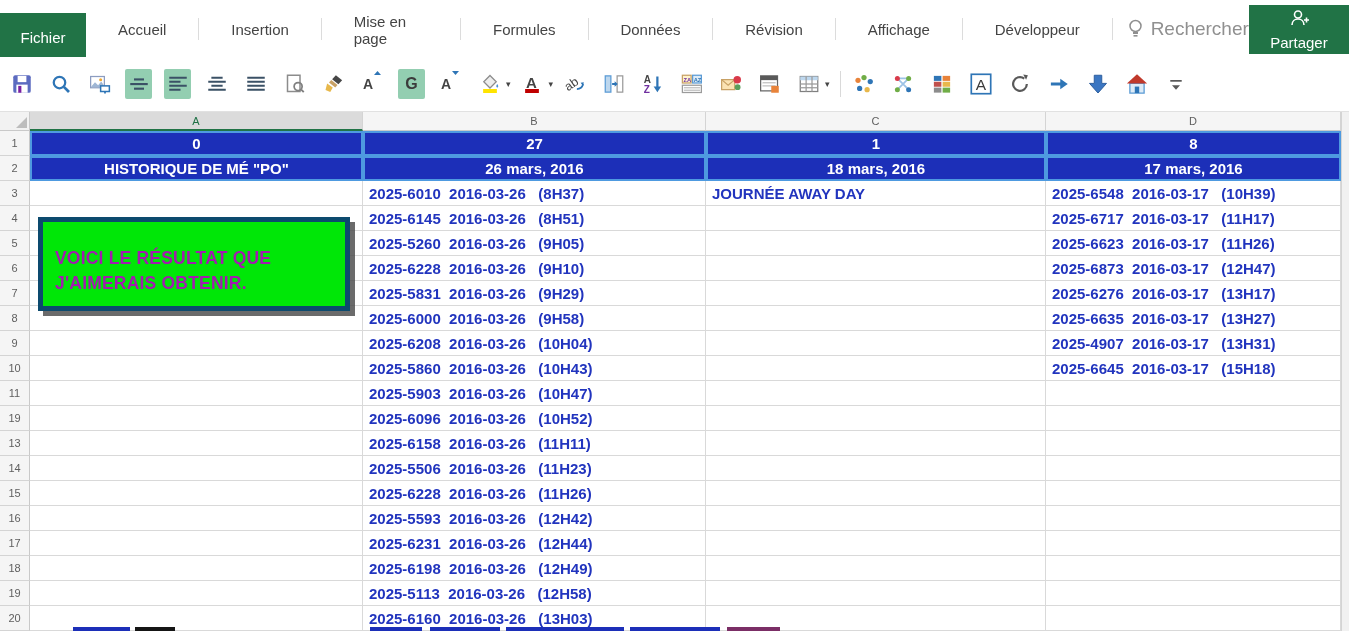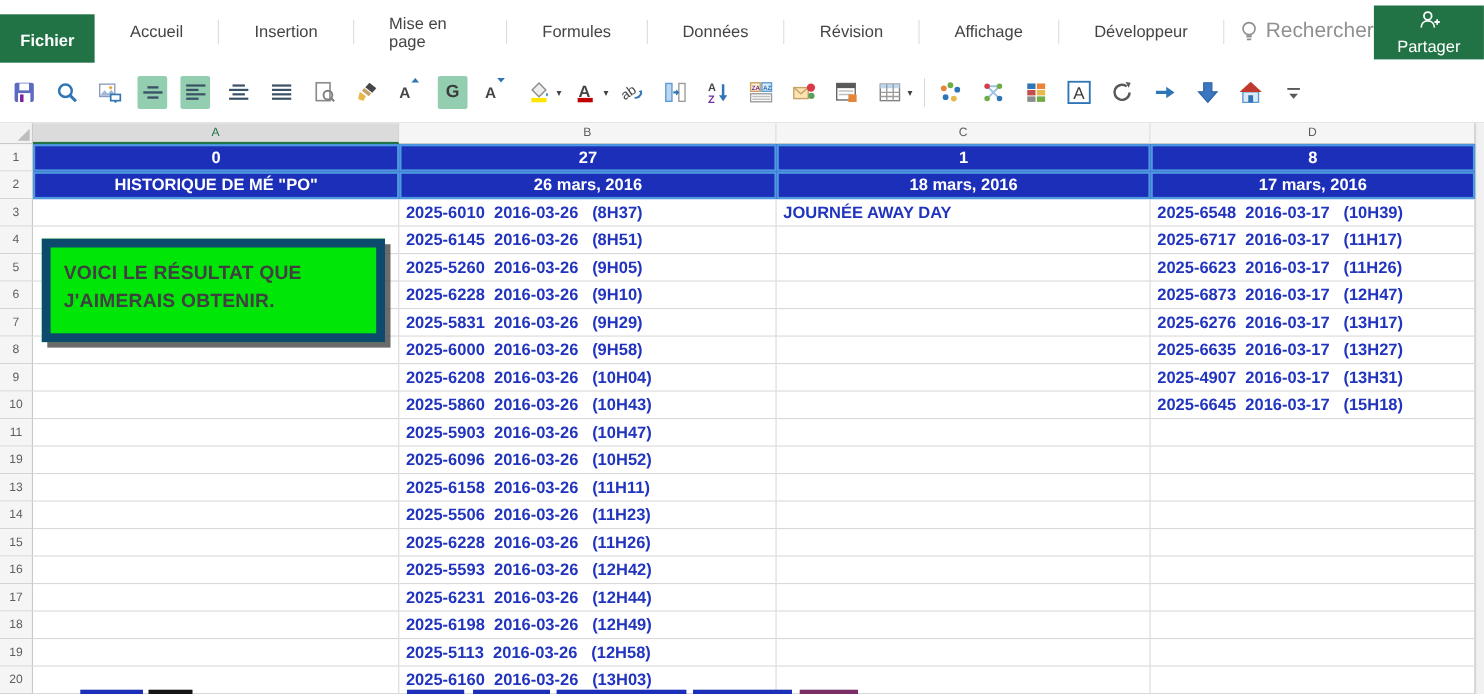--- a/index.html
+++ b/index.html
@@ -5,21 +5,21 @@
   * { margin:0; padding:0; box-sizing:border-box; }
   html,body { width:1349px; height:631px; overflow:hidden; background:#fff;
               font-family:"Liberation Sans", sans-serif; }
   body { position:relative; }
 
   
   .tabbar { position:absolute; top:0; left:0; width:1349px; height:57px;
             background:#fff; display:flex; align-items:center; }
   .file-tab { width:104px; height:49px; margin-top:18px; background:#217346; color:#fff;
               display:flex; align-items:center; justify-content:center;
-              font-size:15px; cursor:pointer;font-weight:bold; }
+              font-size:15px; cursor:pointer; }
   .tab { padding:0 32px; height:49px; margin-top:2px; display:flex; align-items:center;
          font-size:15px; color:#444; cursor:pointer; }
   .tab-sep { width:1px; height:22px; background:#DCDCDC; }
   .ribbon-search { display:flex; align-items:center; gap:7px; margin-left:14px;
                    color:#909090; font-size:19px; cursor:pointer; }
   .share-btn { margin-left:auto; width:121px; height:49px; margin-top:2px; background:#217346;
                color:#fff; font-size:15px; display:flex; align-items:center;
                justify-content:center; gap:7px; cursor:pointer;flex-direction:column; }
 
   
@@ -54,24 +54,24 @@
           display:flex; align-items:center; font-size:15px; white-space:pre; overflow:hidden;
           cursor:cell; }
   .cell.blue { background:#1C2FB8; border:2px solid #4E9AE0; color:#fff; font-weight:bold;
                justify-content:center; }
   .cell.bdata { color:#2134BE; font-weight:bold; padding-left:6px; }
   .vscroll { grid-column:6; grid-row:1 / span 21; background:#F1F1F1;
              border-left:1px solid #D4D4D4; cursor:pointer; }
 
   
   .callout { position:absolute; left:38px; top:217px; width:312px; height:94px;
-             background:#00E707; border:8px solid #0c4a6e;
+             background:#00E707; border:5px solid #0c4a6e;
              box-shadow:5px 5px 0 rgba(70,70,70,0.8);
-             padding:11px 12px; font-weight:bold; font-size:17.5px; line-height:1.45;
-             color:#404040; letter-spacing:0.2px; }
+             padding:24px 12px; font-weight:bold; font-size:17.5px; line-height:1.45;
+             color:#a21caf; letter-spacing:0.2px; }
 
   
   .pblock { position:absolute; top:627px; height:4px; }
 
   svg { display:block; }
 </style>
 </head>
 <body>
 
 <div class="tabbar">

